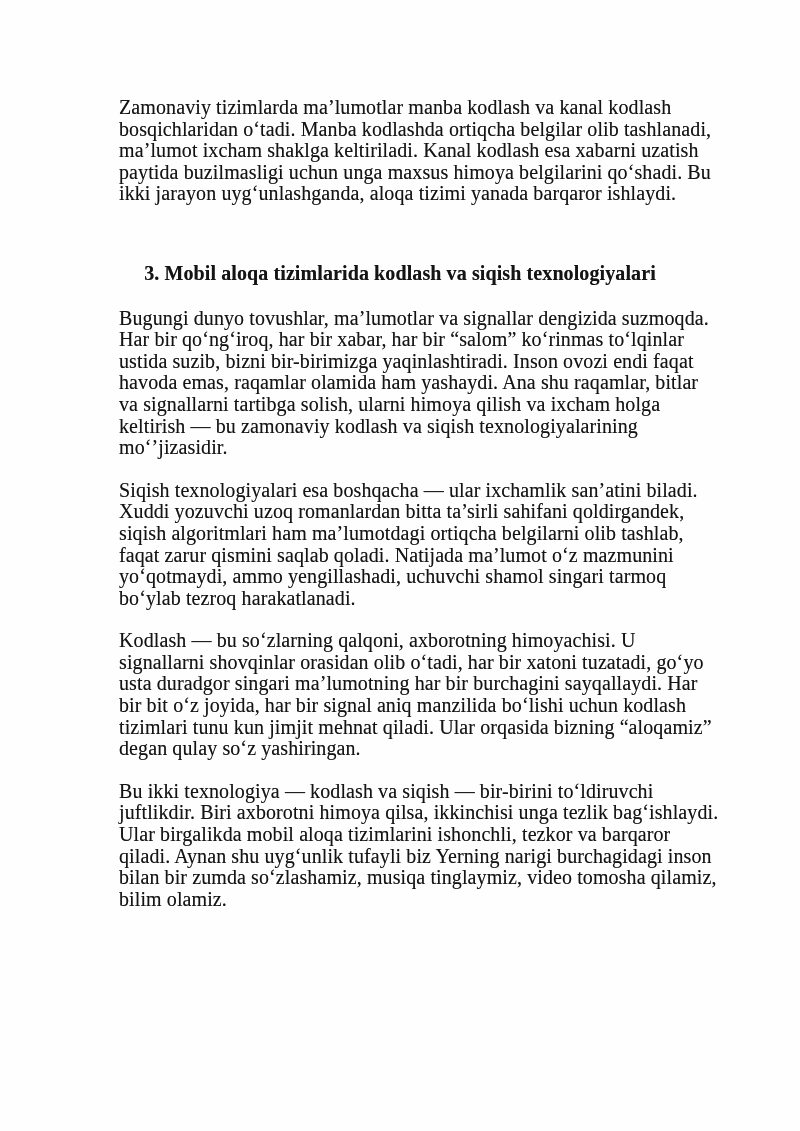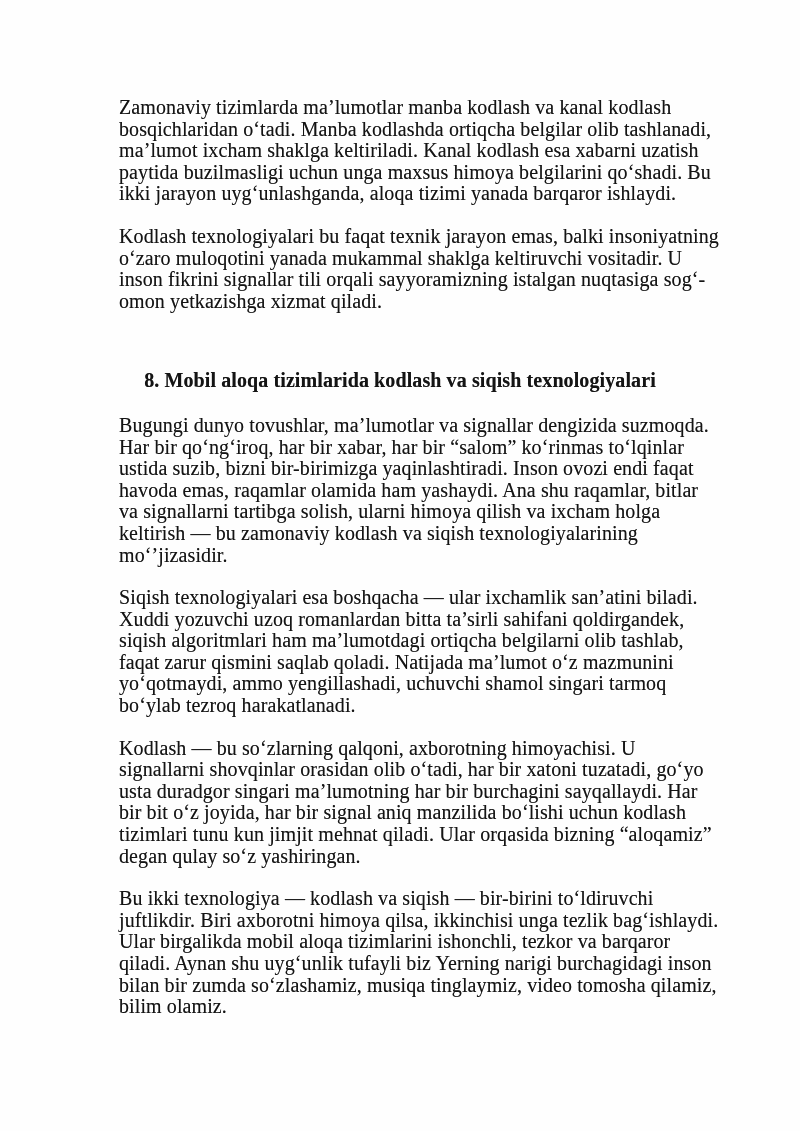--- a/index.html
+++ b/index.html
@@ -44,25 +44,21 @@
 </head>
 <body>
 
 <div class="page">
   <div class="content">
     <p class="para">Zamonaviy tizimlarda ma’lumotlar manba kodlash va kanal kodlash
 bosqichlaridan oʻtadi. Manba kodlashda ortiqcha belgilar olib tashlanadi,
 ma’lumot ixcham shaklga keltiriladi. Kanal kodlash esa xabarni uzatish
 paytida buzilmasligi uchun unga maxsus himoya belgilarini qoʻshadi. Bu
 ikki jarayon uygʻunlashganda, aloqa tizimi yanada barqaror ishlaydi.</p>
-    <p class="para">Kodlash texnologiyalari bu faqat texnik jarayon emas, balki insoniyatning
-oʻzaro muloqotini yanada mukammal shaklga keltiruvchi vositadir. U
-inson fikrini signallar tili orqali sayyoramizning istalgan nuqtasiga sogʻ-
-omon yetkazishga xizmat qiladi.</p>
-    <h2 class="heading">8. Mobil aloqa tizimlarida kodlash va siqish texnologiyalari</h2>
+    <h2 class="heading">3. Mobil aloqa tizimlarida kodlash va siqish texnologiyalari</h2>
     <p class="para">Bugungi dunyo tovushlar, ma’lumotlar va signallar dengizida suzmoqda.
 Har bir qoʻngʻiroq, har bir xabar, har bir “salom” koʻrinmas toʻlqinlar
 ustida suzib, bizni bir-birimizga yaqinlashtiradi. Inson ovozi endi faqat
 havoda emas, raqamlar olamida ham yashaydi. Ana shu raqamlar, bitlar
 va signallarni tartibga solish, ularni himoya qilish va ixcham holga
 keltirish — bu zamonaviy kodlash va siqish texnologiyalarining
 moʻ’jizasidir.</p>
     <p class="para">Siqish texnologiyalari esa boshqacha — ular ixchamlik san’atini biladi.
 Xuddi yozuvchi uzoq romanlardan bitta ta’sirli sahifani qoldirgandek,
 siqish algoritmlari ham ma’lumotdagi ortiqcha belgilarni olib tashlab,

